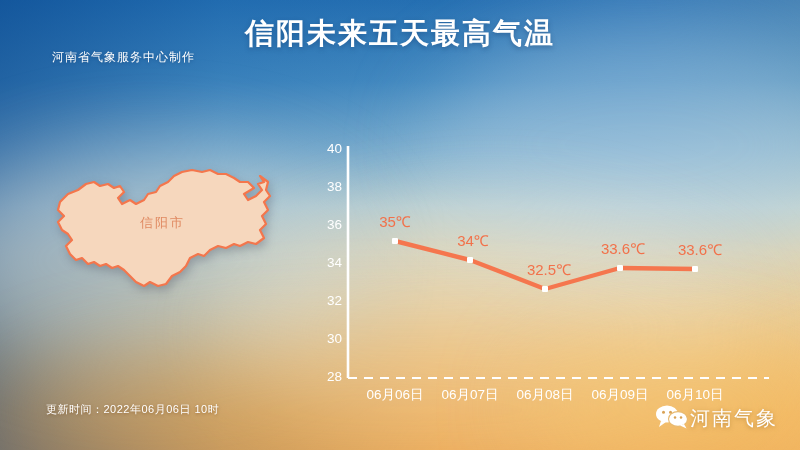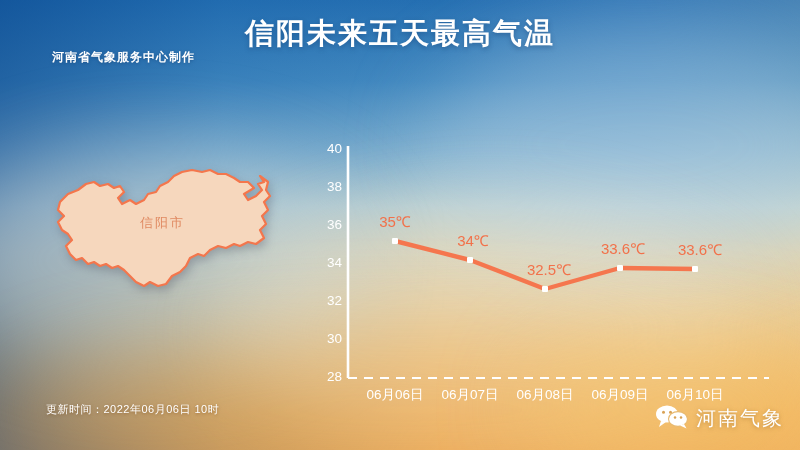--- a/index.html
+++ b/index.html
@@ -37,21 +37,21 @@
   .h5{left:520px;top:330px;width:330px;height:150px;background:rgba(246,200,110,0.42);}
 
   
   #title{
     position:absolute;left:0;top:14px;width:800px;text-align:center;
     font-size:29px;font-weight:bold;color:#ffffff;letter-spacing:2px;
     text-shadow:0 2px 5px rgba(20,60,110,0.45);
   }
   #subtitle{
     position:absolute;left:52px;top:49px;
-    font-size:12px;font-weight:bold;color:#ffffff;letter-spacing:1px;
+    font-size:12px;font-weight:normal;color:#ffffff;letter-spacing:1px;
     text-shadow:0 1px 3px rgba(20,60,110,0.5);
   }
   #updated{
     position:absolute;left:46px;top:402px;
     font-size:11px;color:#ffffff;letter-spacing:.5px;
     text-shadow:0 1px 3px rgba(120,70,20,0.55);
   }
 
   
   #map-wrap{position:absolute;left:48px;top:160px;width:240px;height:145px;}
@@ -66,21 +66,21 @@
   #chart svg{display:block;overflow:visible;}
   .ytick{font-size:13.5px;fill:#ffffff;text-anchor:end;
          font-family:"Liberation Sans",sans-serif;}
   .xtick{font-size:13.5px;fill:#ffffff;text-anchor:middle;
          font-family:"Liberation Sans",sans-serif;}
   .dlabel{font-size:15px;fill:#f2714a;text-anchor:middle;
           font-family:"Liberation Sans",sans-serif;}
 
   
   #watermark{
-    position:absolute;left:655px;top:404px;display:flex;align-items:center;gap:7px;
+    position:absolute;left:655px;top:404px;display:flex;align-items:center;gap:1px;
   }
   #wm-text{
     font-size:20px;color:#ffffff;letter-spacing:2px;
     text-shadow:0 1px 4px rgba(150,100,30,0.55);
   }
 </style>
 </head>
 <body>
 
 <div id="stage">

